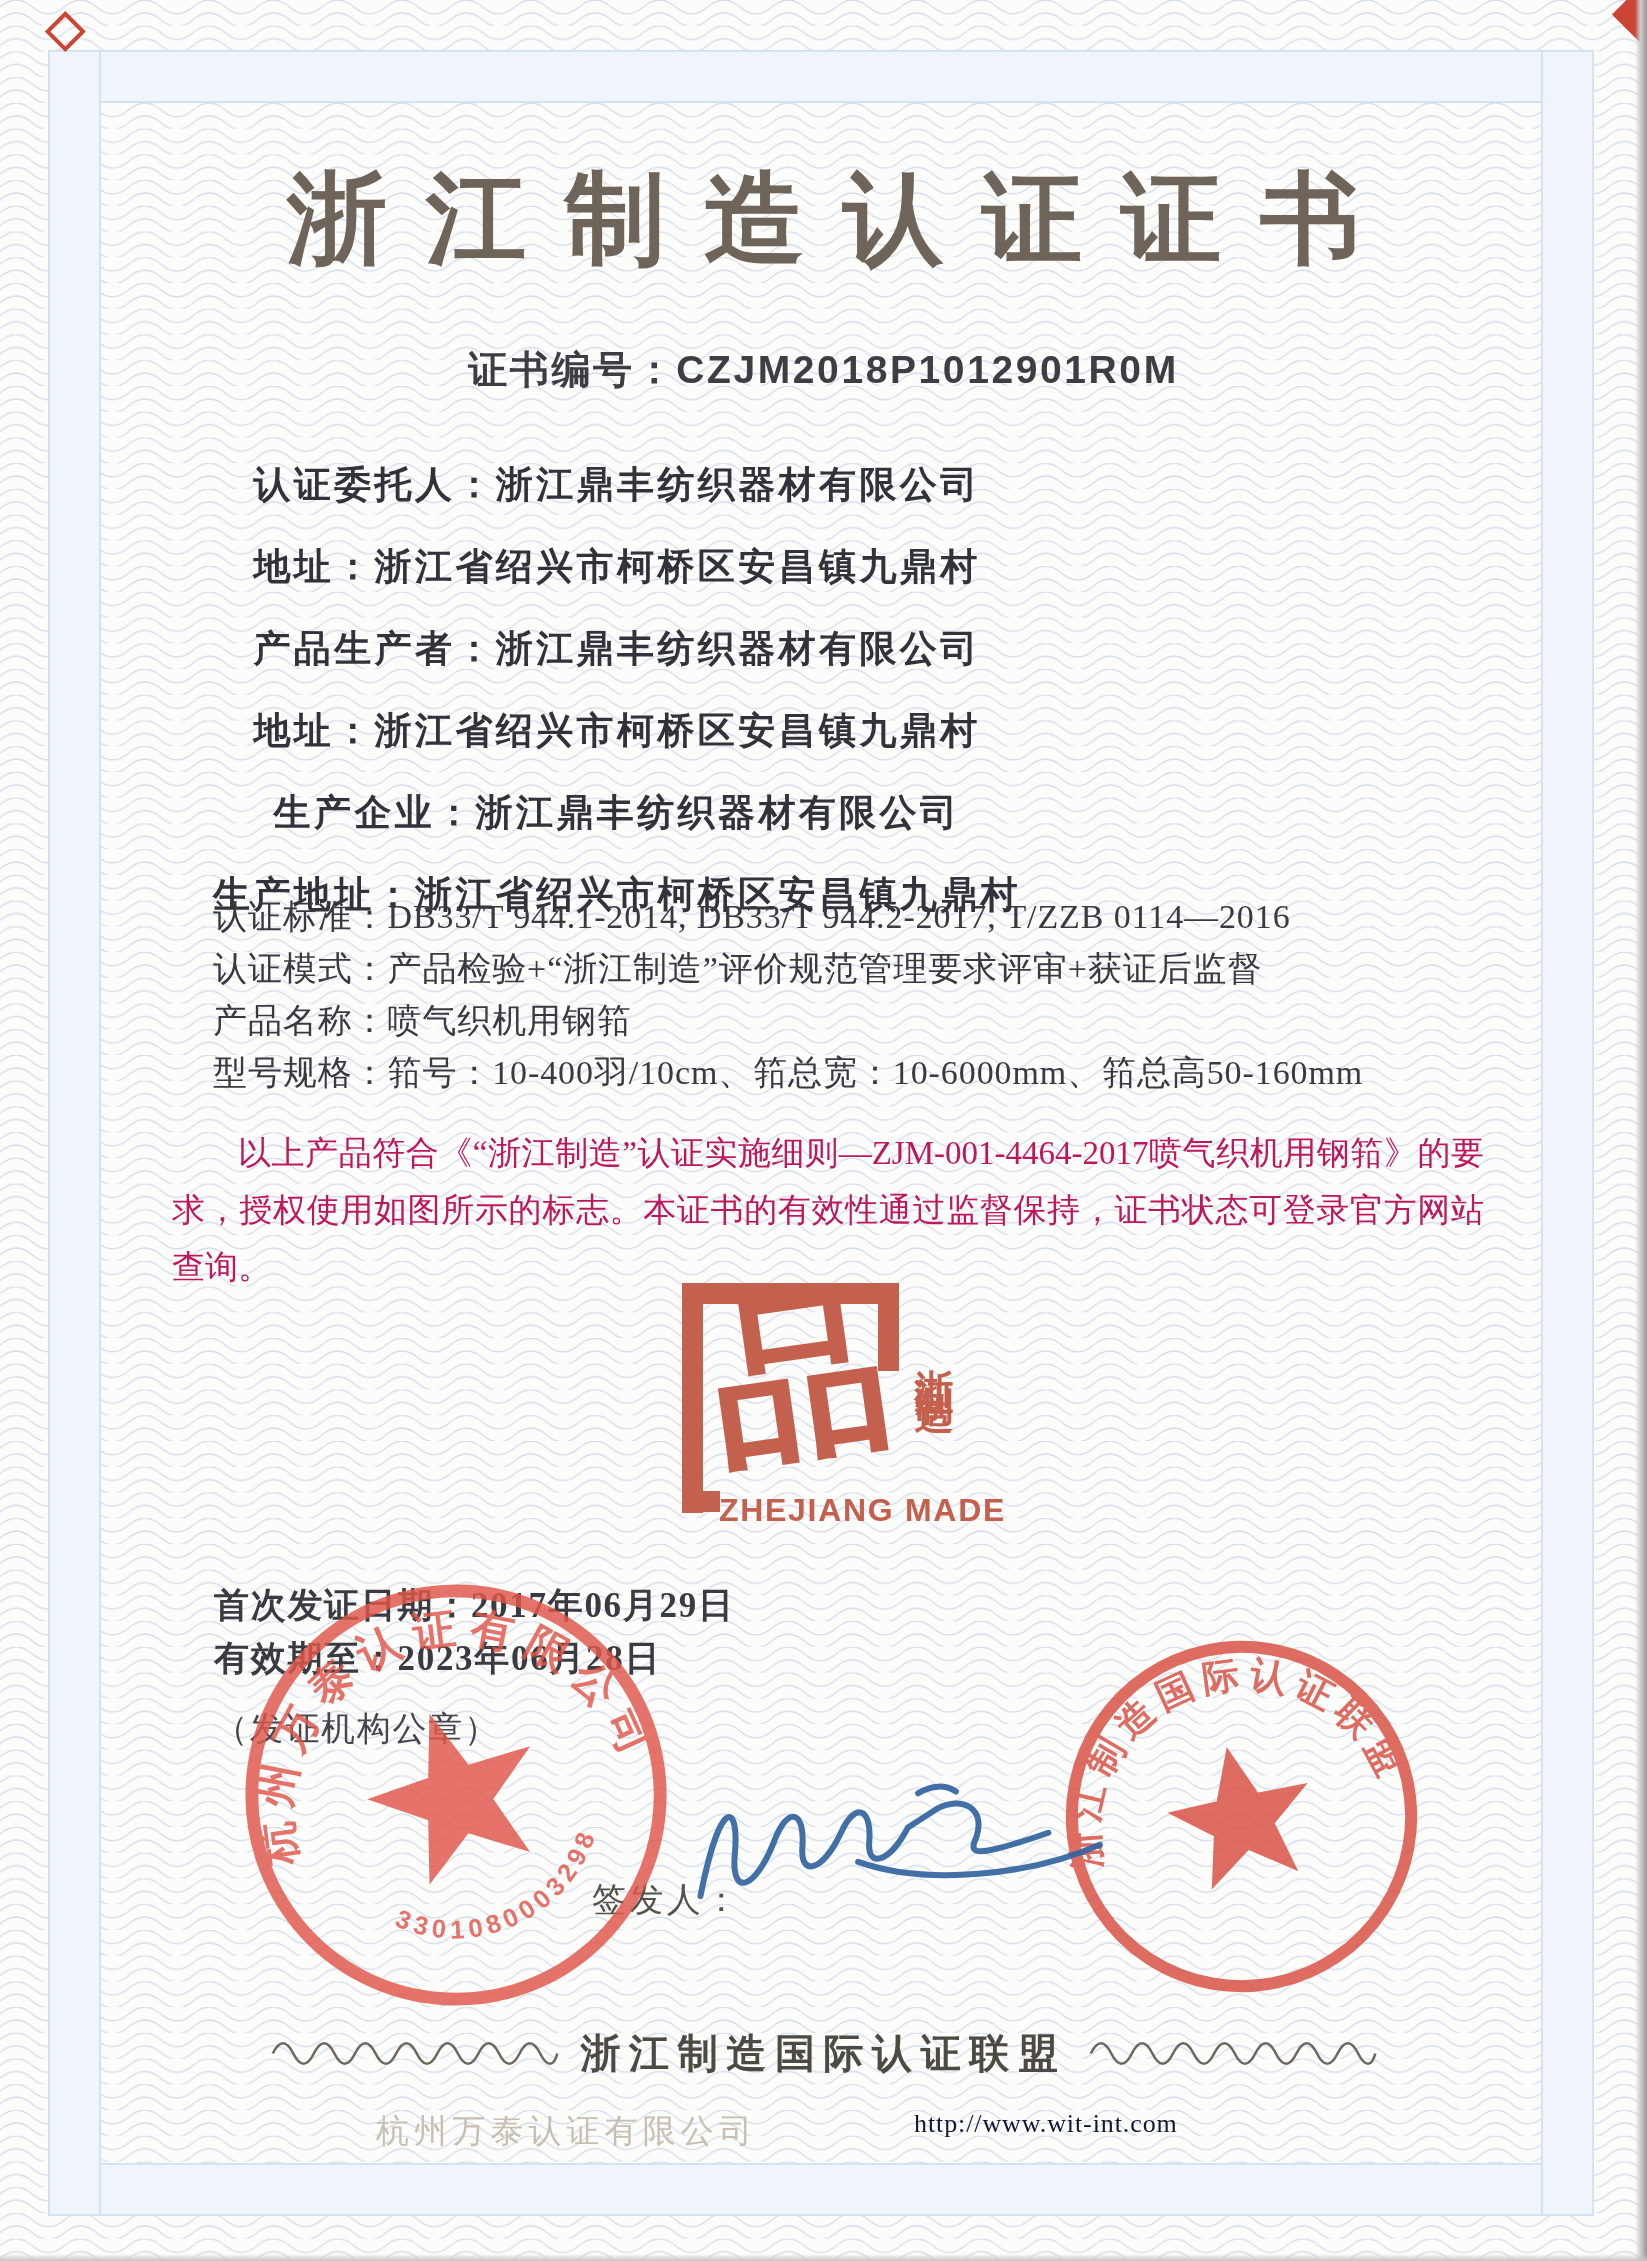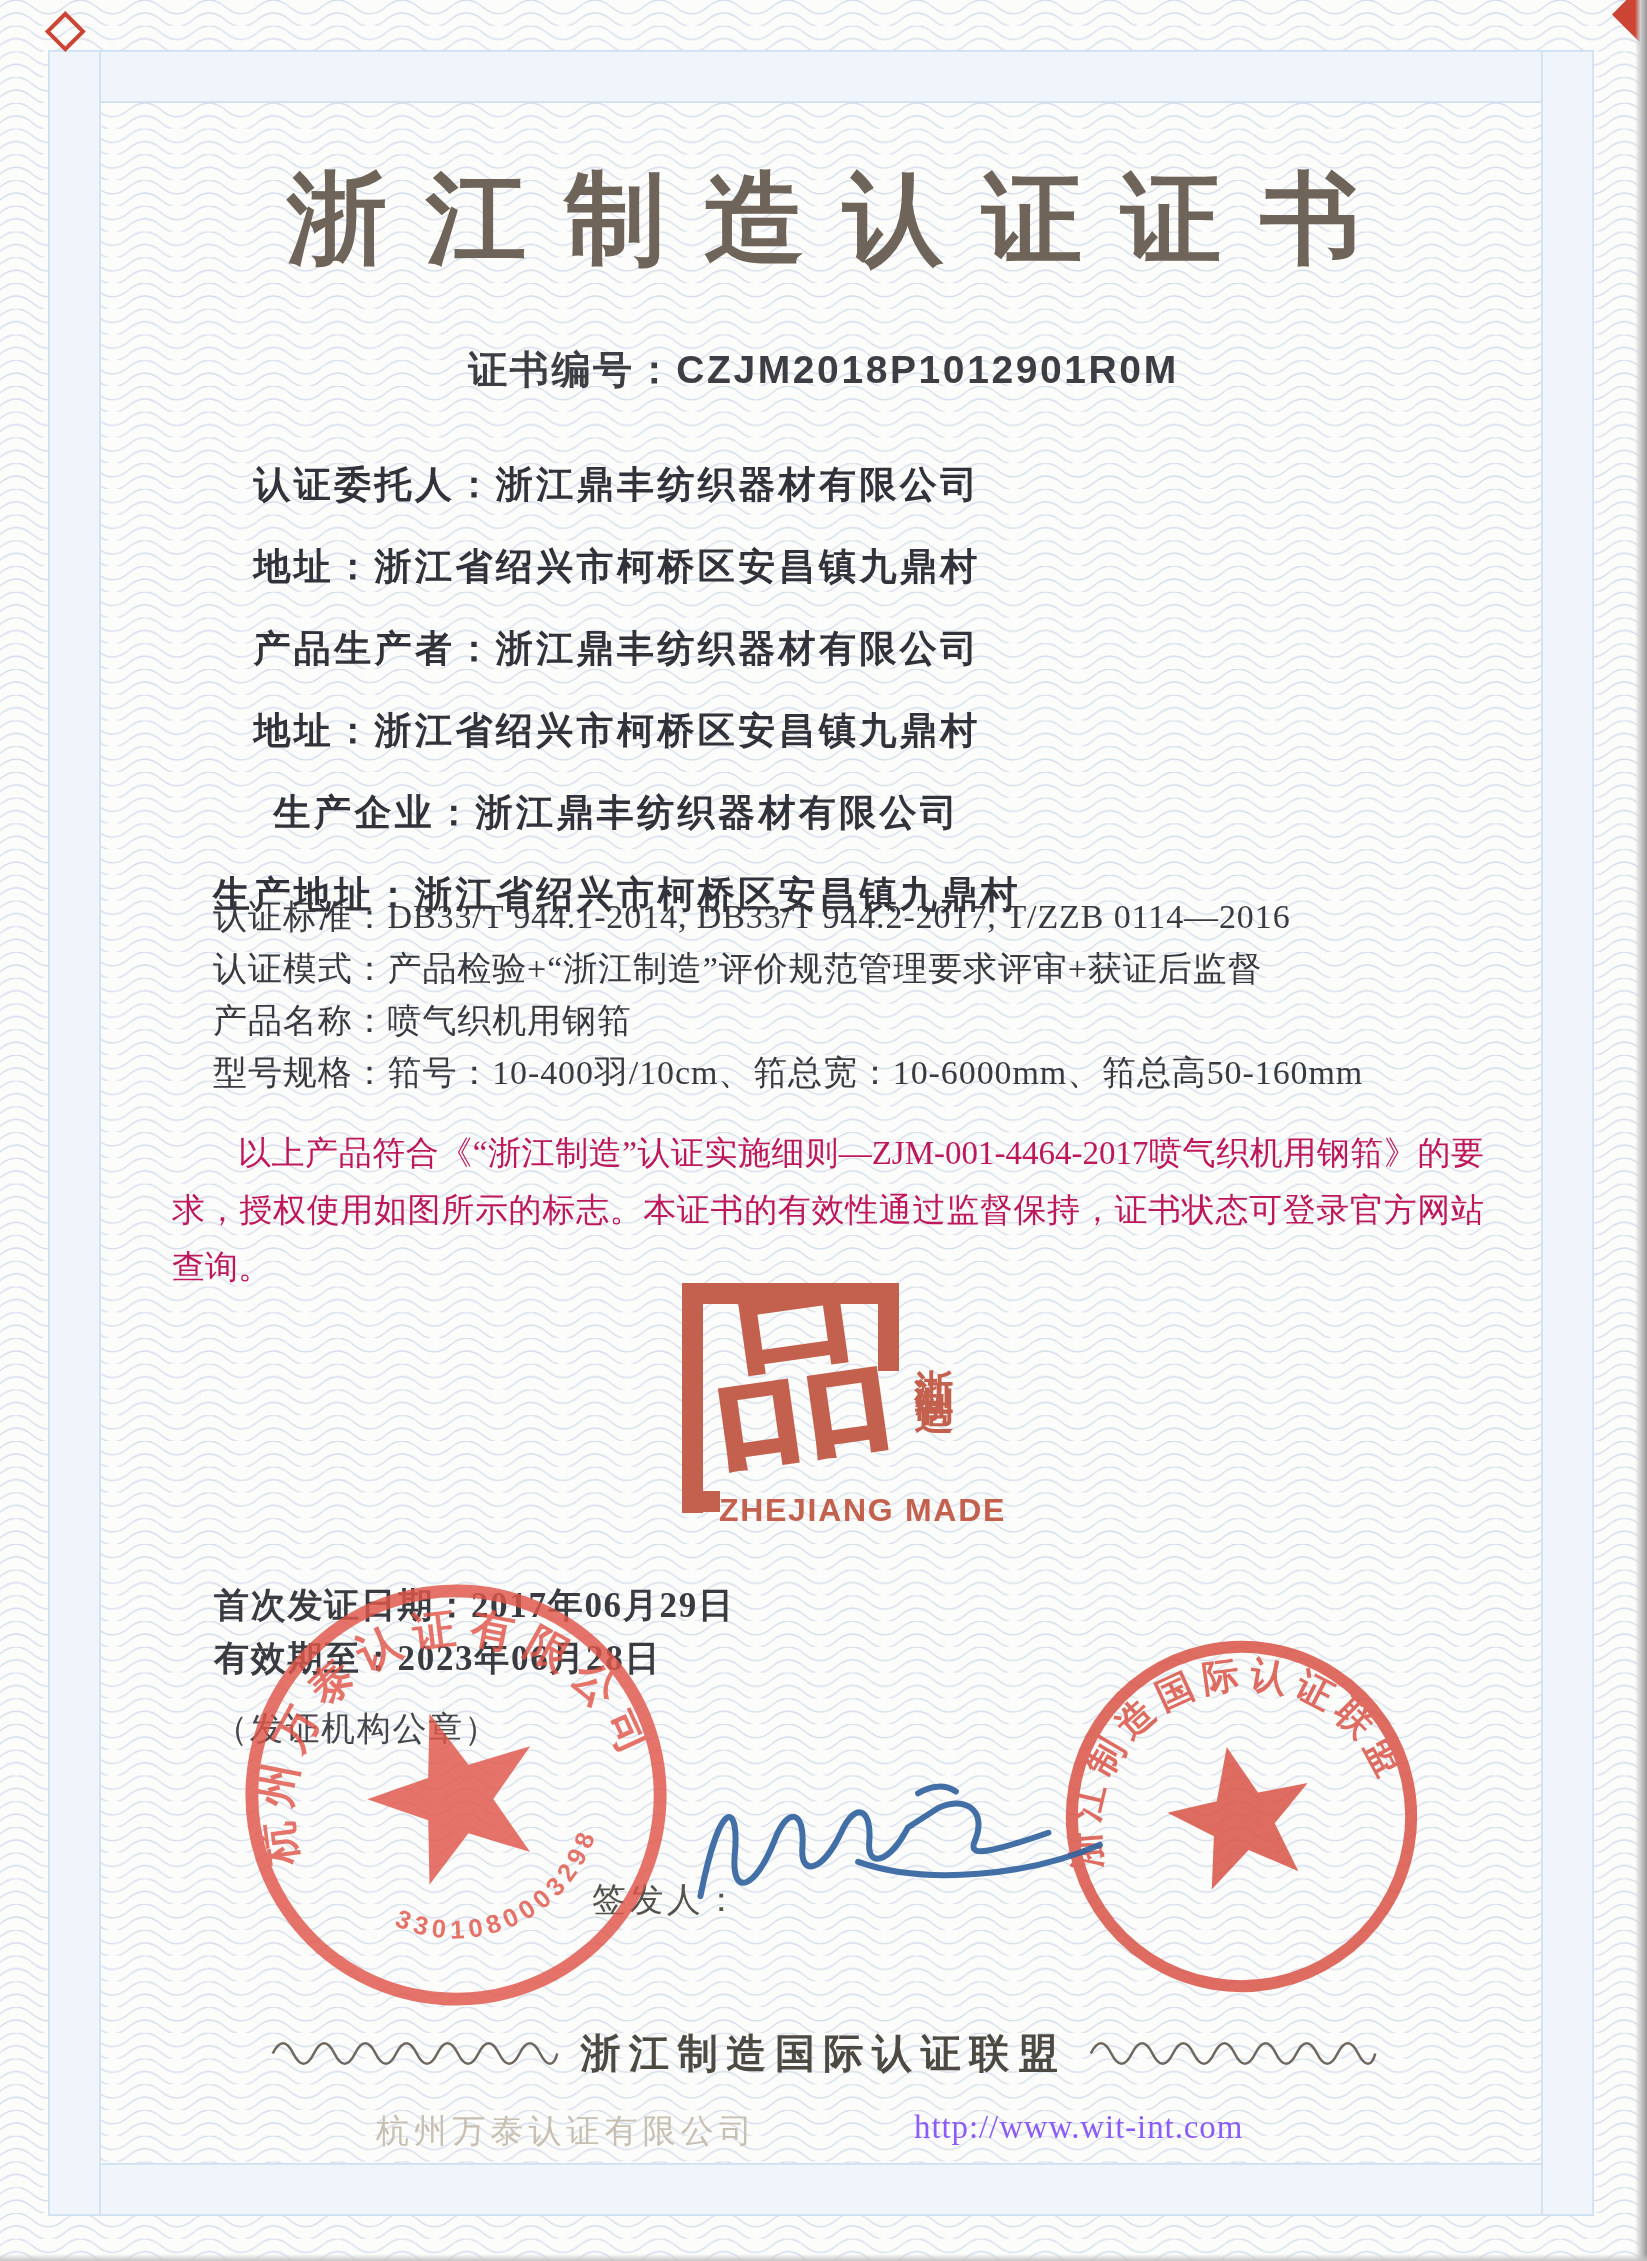--- a/index.html
+++ b/index.html
@@ -64,21 +64,21 @@
   .signer{position:absolute;left:592px;top:1877px;z-index:4;font-size:34px;color:#55524c;letter-spacing:3.4px;}
   .signature{position:absolute;left:661px;top:1759px;z-index:6;}
   
   .seal-left{position:absolute;left:233px;top:1572px;z-index:5;opacity:.82;}
   .seal-right{position:absolute;left:1053px;top:1628px;z-index:5;opacity:.85;}
   
   .alliance-row{position:absolute;left:0;right:0;top:2026px;z-index:4;display:flex;
       align-items:center;justify-content:center;gap:22px;}
   .alliance-title{font-size:40px;font-weight:700;color:#4d4943;letter-spacing:8.6px;white-space:nowrap;}
   .footer-issuer{position:absolute;left:376px;top:2109px;z-index:4;font-size:33px;color:#c6bfb2;letter-spacing:5.1px;}
-  .footer-url{position:absolute;left:914px;top:2109px;z-index:4;font-size:33px;color:#8b5cf6;letter-spacing:0.9px;}
+  .footer-url{position:absolute;left:914px;top:2109px;z-index:4;font-size:26px;color:#0f172a;letter-spacing:0.9px;}
 </style>
 </head>
 <body>
 
 <div class="page">
 
   <svg class="guilloche" width="1647" height="2261" viewBox="0 0 1920 2636">
     <defs>
       <pattern id="gw" width="150" height="30" patternUnits="userSpaceOnUse">
         <path d="M0 8 Q18.75 -8 37.5 8 T75 8 T112.5 8 T150 8" fill="none" stroke="#b3c3e0" stroke-width="1.6"></path>

